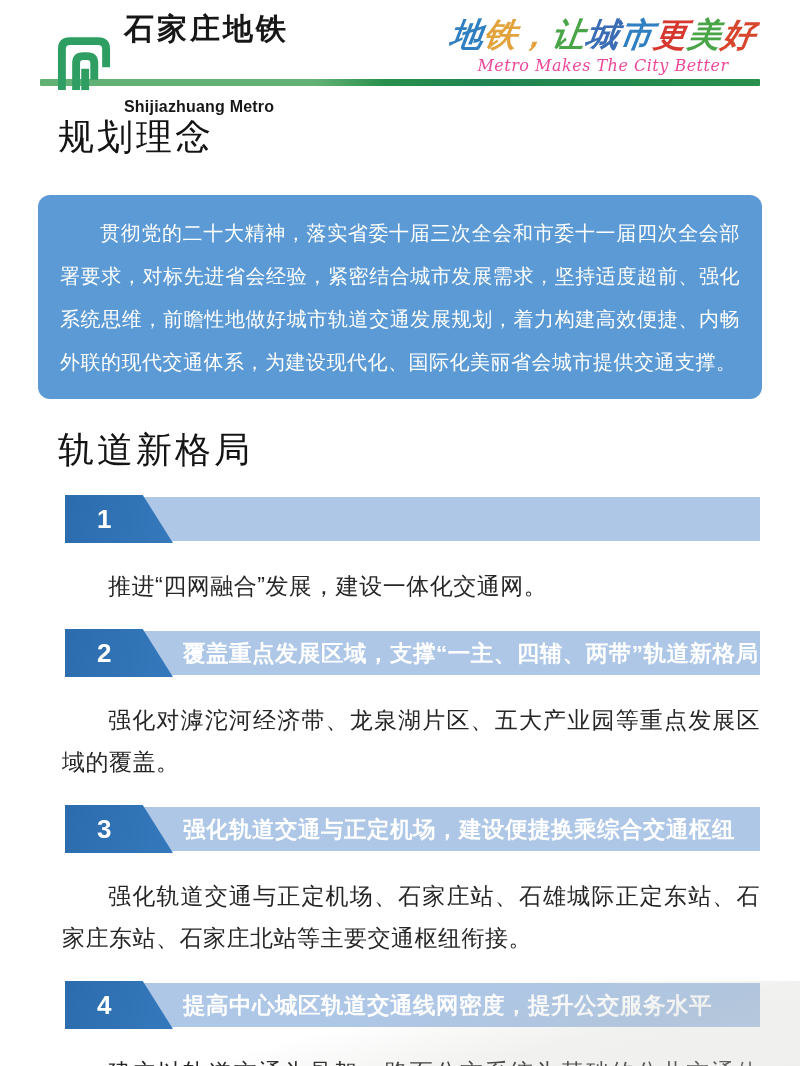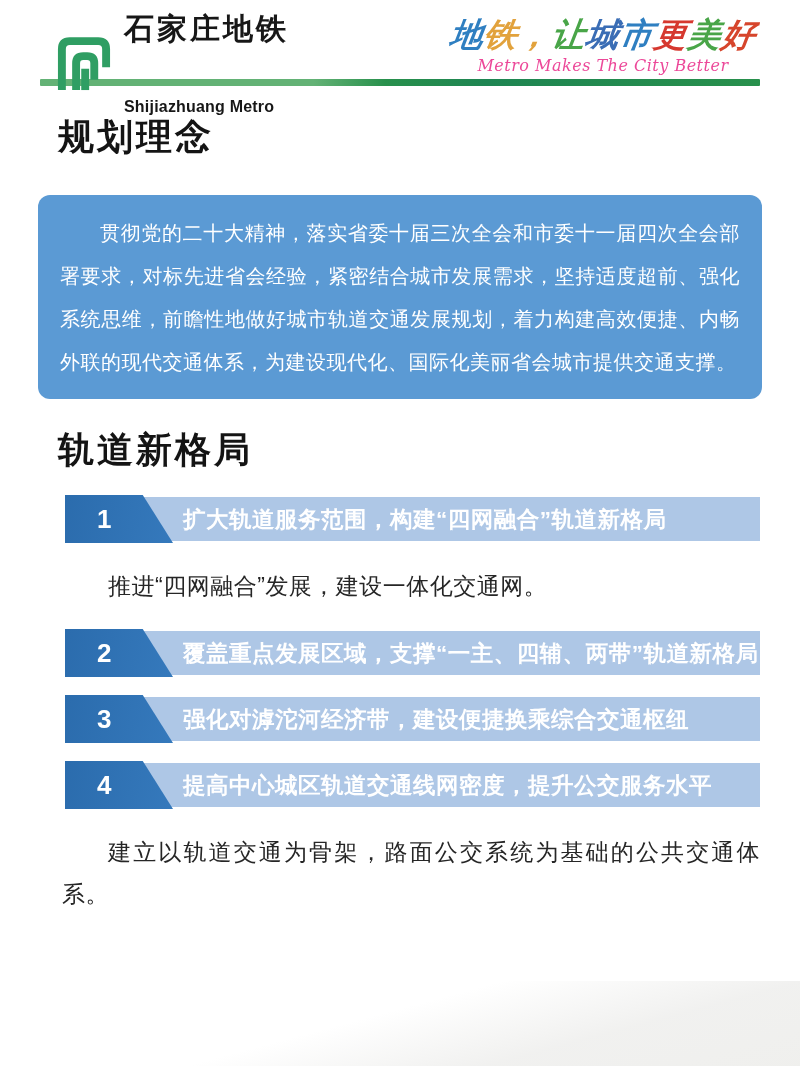--- a/index.html
+++ b/index.html
@@ -41,21 +41,21 @@
   
   .divider{
     margin:9px 40px 0 40px;height:7px;border-radius:1px;
     background:linear-gradient(90deg,
       var(--divider-left) 0%,var(--divider-left) 38%,
       var(--divider-mid) 48%,var(--divider-right) 62%,
       var(--divider-mid) 100%);
   }
   
   .sec-title{
-    margin:27px 0 0 58px;font-size:36px;font-weight:bold;color:#141414;
+    margin:27px 0 0 58px;font-size:36px;font-weight:normal;color:#141414;
     letter-spacing:3px;
   }
   
   .concept-box{
     margin:33px 38px 0 38px;background:var(--accent-blue-box);
     border-radius:12px;padding:17px 22px 15px 22px;
   }
   .concept-box p{
     color:#fff;font-size:20px;line-height:43px;text-indent:2em;
     text-align:justify;letter-spacing:.5px;
@@ -121,37 +121,38 @@
   <p>贯彻党的二十大精神，落实省委十届三次全会和市委十一届四次全会部署要求，对标先进省会经验，紧密结合城市发展需求，坚持适度超前、强化系统思维，前瞻性地做好城市轨道交通发展规划，着力构建高效便捷、内畅外联的现代交通体系，为建设现代化、国际化美丽省会城市提供交通支撑。</p>
 </div>
 
 <h1 class="sec-title">轨道新格局</h1>
 
 <div class="principles">
 
   <div class="principle">
     <div class="p-banner">
       <div class="p-num">1</div>
-      <div class="p-heading">扩大轨道服务范围，构建“四网融合”轨道新格局</div>
     </div>
     <p class="p-body">推进“四网融合”发展，建设一体化交通网。</p>
   </div>
 
   <div class="principle">
     <div class="p-banner">
       <div class="p-num">2</div>
       <div class="p-heading">覆盖重点发展区域，支撑“一主、四辅、两带”轨道新格局</div>
     </div>
+    <p class="p-body">强化对滹沱河经济带、龙泉湖片区、五大产业园等重点发展区域的覆盖。</p>
   </div>
 
   <div class="principle">
     <div class="p-banner">
       <div class="p-num">3</div>
-      <div class="p-heading">强化对滹沱河经济带，建设便捷换乘综合交通枢纽</div>
+      <div class="p-heading">强化轨道交通与正定机场，建设便捷换乘综合交通枢纽</div>
     </div>
+    <p class="p-body">强化轨道交通与正定机场、石家庄站、石雄城际正定东站、石家庄东站、石家庄北站等主要交通枢纽衔接。</p>
   </div>
 
   <div class="principle">
     <div class="p-banner">
       <div class="p-num">4</div>
       <div class="p-heading">提高中心城区轨道交通线网密度，提升公交服务水平</div>
     </div>
     <p class="p-body">建立以轨道交通为骨架，路面公交系统为基础的公共交通体系。</p>
   </div>
 

